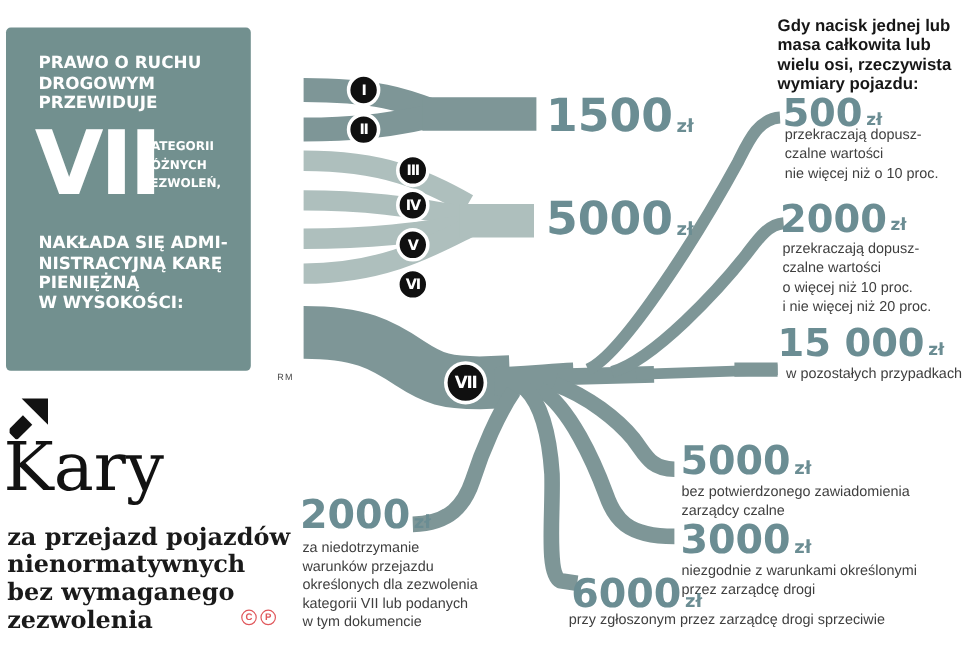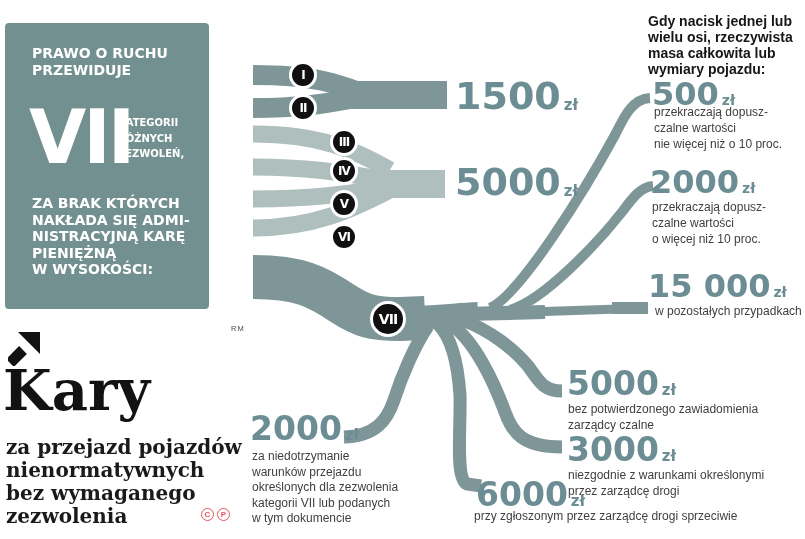--- a/index.html
+++ b/index.html
@@ -27,24 +27,24 @@
   .amount.lg .val{font-size:38px;}
   .amount.md .val{font-size:33px;}
   .amount.sm .val{font-size:32px;}
   .amount.sm .unit{font-size:14px;}
   
   .h-bold{position:absolute;z-index:3;font-weight:700;color:#161616;font-size:14px;line-height:16.5px;white-space:nowrap;}
   .desc{position:absolute;z-index:3;color:#3f3f3f;font-size:12px;line-height:16px;white-space:nowrap;}
   .desc.tight{line-height:15.5px;}
   .catlabel{position:absolute;left:291px;top:16px;z-index:3;font-weight:700;color:#222;
             font-size:15px;line-height:18px;white-space:nowrap;}
-  .credit{position:absolute;left:231px;top:324px;z-index:3;font-size:7.5px;color:#4a4a4a;letter-spacing:1px;}
+  .credit{position:absolute;left:231px;top:310px;z-index:3;font-size:7.5px;color:#4a4a4a;letter-spacing:1px;}
   
   .title-word{position:absolute;left:3px;top:360px;z-index:3;font-family:"DejaVu Serif",serif;
-              font-weight:bold;color:#121212;font-size:56px;line-height:60px;}
+              font-weight:normal;color:#121212;font-size:56px;line-height:60px;}
   .title-sub{position:absolute;left:6px;top:436px;z-index:3;font-family:"DejaVu Serif",serif;
              font-weight:bold;color:#1a1a1a;font-size:20px;line-height:23px;white-space:nowrap;}
   .arrow-ne{position:absolute;left:8px;top:330px;z-index:3;}
   .badges{position:absolute;left:201px;top:508px;z-index:3;display:flex;gap:3px;}
   .badge{width:11px;height:11px;border:1.5px solid #e0585c;border-radius:50%;color:#e0585c;
          font-size:8px;font-weight:bold;display:flex;align-items:center;justify-content:center;line-height:1;}
 </style>
 </head>
 <body>
 
@@ -74,30 +74,30 @@
       <path d="M 462 320 C 490 330 515 350 528 366 C 538 379 542 391 562 391" stroke="#7e9697" stroke-width="13"></path>
       <path d="M 450 324 C 475 340 495 385 505 412 C 512 432 522 447 562 447" stroke="#7e9697" stroke-width="13"></path>
       <path d="M 438 324 C 452 338 458 365 460 395 C 461 430 455 478 467 484 L 481 486" stroke="#7e9697" stroke-width="13"></path>
       <path d="M 428 326 C 415 345 402 375 394 400 C 387 421 375 436 344 437" stroke="#7e9697" stroke-width="13"></path>
     </g>
   </svg>
 
   <div class="infobox">
     <div class="box-top">
       <div class="line">PRAWO O RUCHU</div>
+      <div class="line">DROGOWYM</div>
       <div class="line">PRZEWIDUJE</div>
     </div>
     <div class="box-big">VII</div>
     <div class="box-side">
       <div class="line">KATEGORII</div>
       <div class="line">RÓŻNYCH</div>
       <div class="line">ZEZWOLEŃ,</div>
     </div>
     <div class="box-bottom">
-      <div class="line">ZA BRAK KTÓRYCH</div>
       <div class="line">NAKŁADA SIĘ ADMI-</div>
       <div class="line">NISTRACYJNĄ KARĘ</div>
       <div class="line">PIENIĘŻNĄ</div>
       <div class="line">W WYSOKOŚCI:</div>
     </div>
   </div>
 
   <div class="credit">RM</div>
 
 
@@ -113,22 +113,22 @@
     <span class="val">1500</span>
     <span class="unit">zł</span>
   </div>
   <div class="amount lg" style="left:455px;top:168px">
     <span class="val">5000</span>
     <span class="unit">zł</span>
   </div>
 
   <div class="h-bold" style="left:648px;top:13px;line-height:16px">
     <div>Gdy nacisk jednej lub</div>
+    <div>masa całkowita lub</div>
     <div>wielu osi, rzeczywista</div>
-    <div>masa całkowita lub</div>
     <div>wymiary pojazdu:</div>
   </div>
 
   <div class="amount sm" style="left:652px;top:82px">
     <span class="val">500</span>
     <span class="unit">zł</span>
   </div>
   <div class="desc" style="left:654px;top:104px">
     <div>przekraczają dopusz-</div>
     <div>czalne wartości</div>
@@ -136,20 +136,21 @@
   </div>
 
   <div class="amount sm" style="left:650px;top:170px">
     <span class="val">2000</span>
     <span class="unit">zł</span>
   </div>
   <div class="desc" style="left:652px;top:199px">
     <div>przekraczają dopusz-</div>
     <div>czalne wartości</div>
     <div>o więcej niż 10 proc.</div>
+    <div>i nie więcej niż 20 proc.</div>
   </div>
 
   <div class="amount sm" style="left:648px;top:274px">
     <span class="val">15 000</span>
     <span class="unit">zł</span>
   </div>
   <div class="desc" style="left:655px;top:303px">
     <div>w pozostałych przypadkach</div>
   </div>
 

